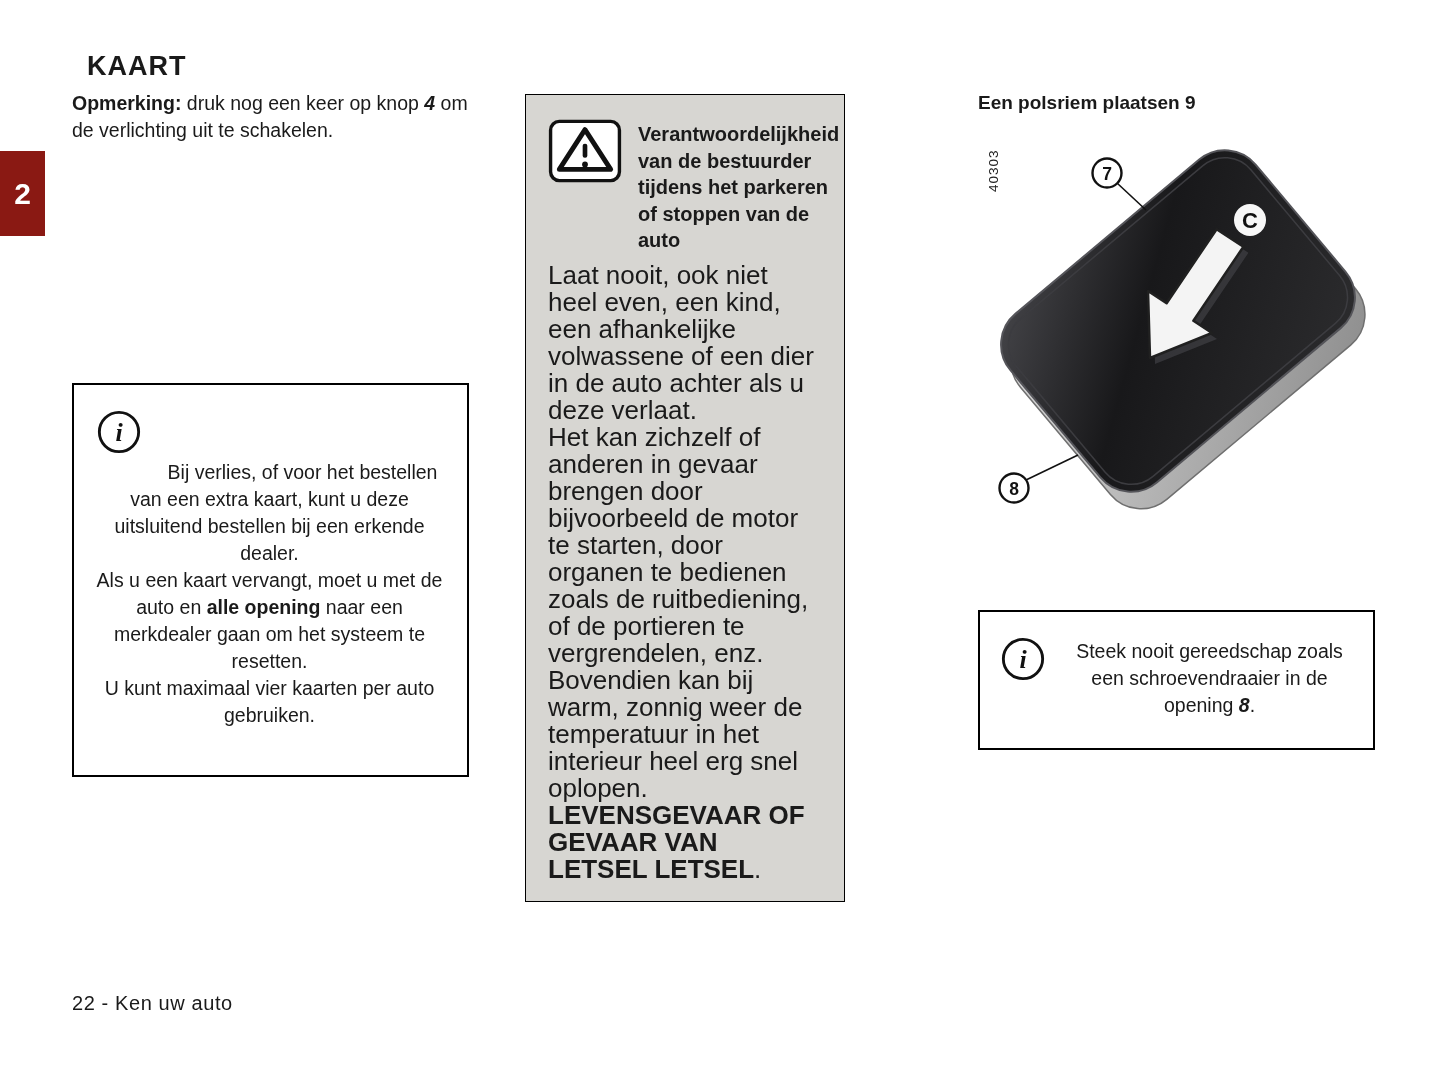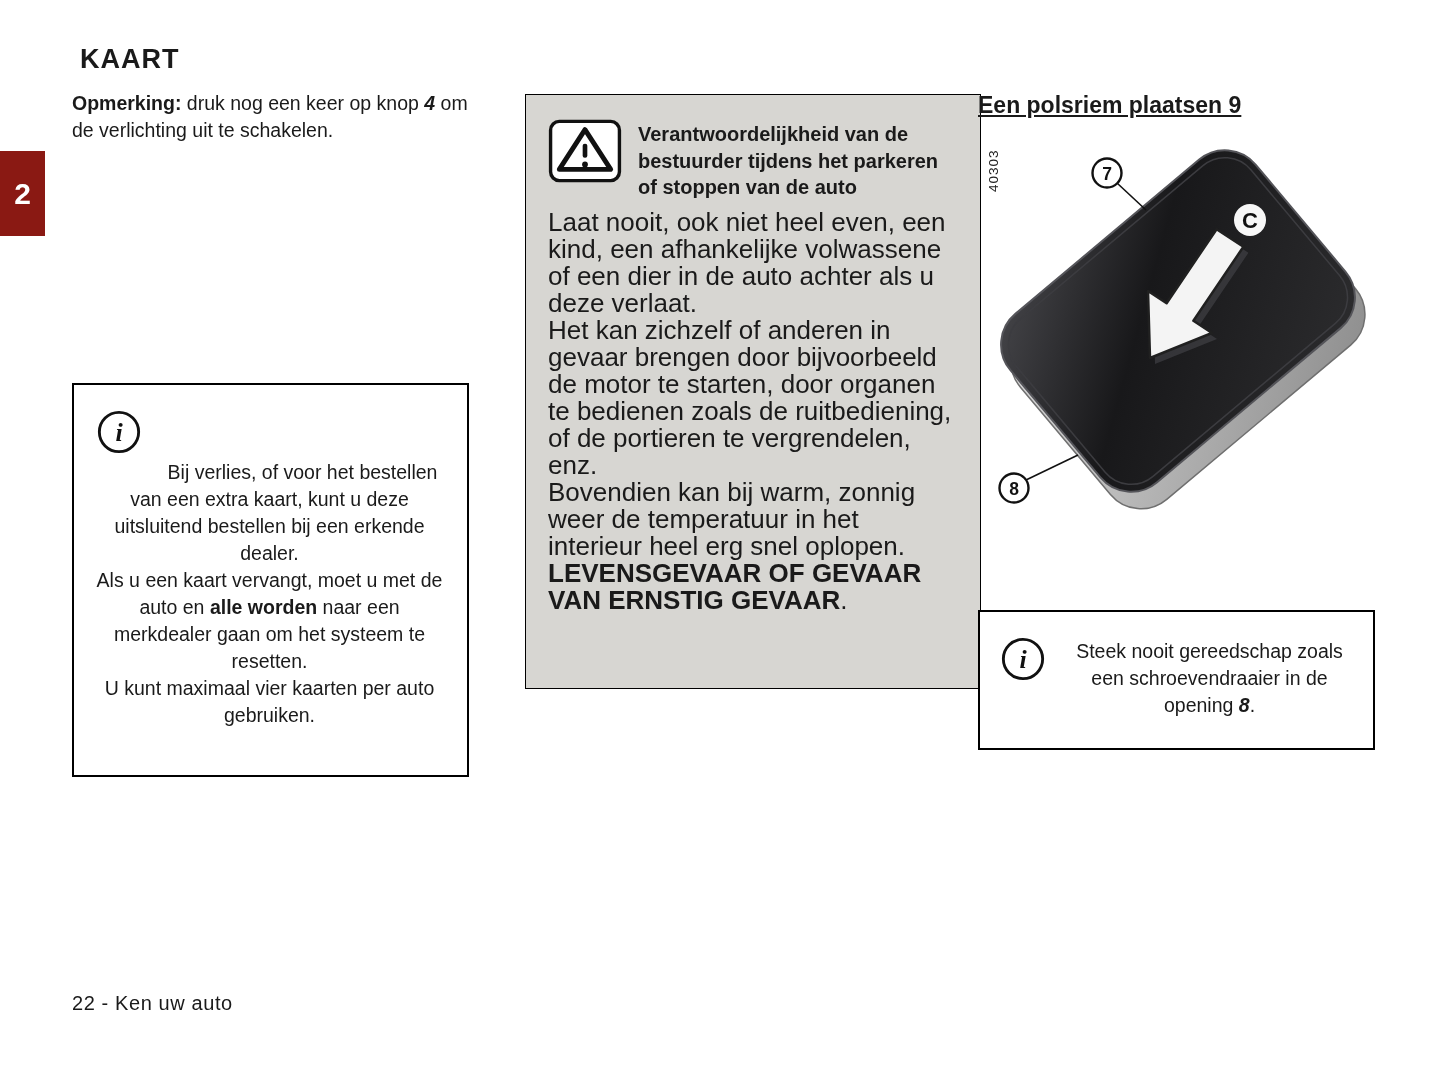--- a/index.html
+++ b/index.html
@@ -1,50 +1,50 @@
 <!DOCTYPE html>
 <html style="--section-tab-bg: #8a1913; --warning-box-bg: #d7d6d2;"><head>
 <meta charset="utf-8">
 <style>
   html,body{margin:0;padding:0;background:#ffffff;}
   .page{
     position:relative;width:1445px;height:1070px;background:#fff;
     font-family:"Liberation Sans","DejaVu Sans",sans-serif;color:#1a1a1a;
     overflow:hidden;
   }
-  .page-title{position:absolute;left:72px;top:36px;margin:8px;font-size:27px;font-weight:bold;letter-spacing:1px;}
+  .page-title{position:absolute;left:72px;top:36px;margin:15px;font-size:27px;font-weight:bold;letter-spacing:1px;}
   .section-tab{
     position:absolute;left:0;top:151px;width:45px;height:85px;
     background:var(--section-tab-bg,#8a1913);color:#fff;
     display:flex;align-items:center;justify-content:center;
     font-size:30px;font-weight:bold;
   }
   .left-col{position:absolute;left:72px;top:90px;width:400px;}
   p.body{margin:0 0 10px 0;font-size:19.5px;line-height:27px;}
   .pre{white-space:pre-wrap;}
 
   .note-box{position:absolute;border:2px solid #000;background:#fff;box-sizing:border-box;}
   #note1{left:72px;top:383px;width:397px;min-height:394px;padding:24px 24px 20px 22px;}
   .note-head{display:flex;gap:16px;align-items:flex-start;margin-bottom:4px;}
   .icon-wrap{flex:0 0 auto;}
   .info-icon{width:46px;height:46px;display:block;}
   .note-title{font-weight:bold;font-size:20px;line-height:27px;padding-top:2px;}
   .note-body{font-size:19.5px;line-height:27px;text-indent:66px;text-align:center;}
 
   .warning-box{
-    position:absolute;left:525px;top:94px;width:456px;min-height:595px;
+    position:absolute;left:525px;top:94px;width:320px;min-height:595px;
     background:var(--warning-box-bg,#d7d6d2);border:1.5px solid #000;
     box-sizing:border-box;padding:24px 22px 18px 22px;
   }
   .warn-head{display:flex;gap:16px;align-items:flex-start;margin-bottom:8px;}
   .warning-icon{width:74px;height:64px;display:block;}
   .warn-title{font-weight:bold;font-size:20px;line-height:26.5px;padding-top:2px;}
   .warn-body{font-size:26px;line-height:27px;}
 
-  .right-heading{position:absolute;left:978px;top:92px;margin:0;font-size:23px;font-weight:bold;text-decoration:underline;}
+  .right-heading{position:absolute;left:978px;top:92px;margin:0;font-size:19px;font-weight:bold;}
   .figure{position:absolute;left:978px;top:126px;width:400px;height:410px;}
   .figure svg{display:block;width:100%;height:100%;}
   .caption{position:absolute;left:978px;top:542px;width:400px;margin:0;font-size:19.5px;line-height:27px;}
   #note2{left:978px;top:610px;width:397px;height:140px;padding:24px 18px 20px 20px;display:flex;gap:18px;align-items:flex-start;}
   #note2 .note-body{text-indent:0;padding-top:2px;}
 
   .footer{position:absolute;left:72px;top:992px;font-size:20px;letter-spacing:0.6px;}
 </style>
 </head>
 <body>
@@ -61,40 +61,40 @@
   <div class="note-box" id="note1">
     <div class="note-head">
       <span class="icon-wrap">
         <svg class="info-icon" viewBox="0 0 48 48">
           <circle cx="24" cy="24" r="20.5" fill="none" stroke="#111" stroke-width="3"></circle>
           <text x="24" y="33" text-anchor="middle" font-family="Liberation Serif, serif" font-style="italic" font-weight="bold" font-size="27" fill="#111">i</text>
         </svg>
       </span>
     </div>
     <div class="note-body pre"><span>Bij verlies, of voor het bestellen van een extra kaart, kunt u deze uitsluitend bestellen bij een erkende dealer.
-Als u een kaart vervangt, moet u met de auto en </span><span style="font-weight: bold;">alle worden</span><span> naar een merkdealer gaan om het systeem te resetten.
+Als u een kaart vervangt, moet u met de auto en </span><span style="font-weight: bold;">alle opening</span><span> naar een merkdealer gaan om het systeem te resetten.
 U kunt maximaal vier kaarten per auto gebruiken.</span></div>
   </div>
 
   <div class="warning-box">
     <div class="warn-head">
       <span class="icon-wrap">
         <svg class="warning-icon" viewBox="0 0 76 66">
           <rect x="2.5" y="2.5" width="71" height="61" rx="9" fill="#ffffff" stroke="#111" stroke-width="3.5"></rect>
           <path d="M38 11 L64.5 52 L11.5 52 Z" fill="none" stroke="#111" stroke-width="5" stroke-linejoin="round"></path>
           <rect x="35.6" y="25.5" width="4.8" height="14.5" rx="2.2" fill="#111"></rect>
           <circle cx="38" cy="46.8" r="3" fill="#111"></circle>
         </svg>
       </span>
       <span class="warn-title">Verantwoordelijkheid van de bestuurder tijdens het parkeren of stoppen van de auto</span>
     </div>
     <div class="warn-body pre"><span>Laat nooit, ook niet heel even, een kind, een afhankelijke volwassene of een dier in de auto achter als u deze verlaat.
 Het kan zichzelf of anderen in gevaar brengen door bijvoorbeeld de motor te starten, door organen te bedienen zoals de ruitbediening, of de portieren te vergrendelen, enz.
 Bovendien kan bij warm, zonnig weer de temperatuur in het interieur heel erg snel oplopen.
-</span><span style="font-weight: bold;">LEVENSGEVAAR OF GEVAAR VAN ERNSTIG GEVAAR</span><span>.</span></div>
+</span><span style="font-weight: bold;">LEVENSGEVAAR OF GEVAAR VAN LETSEL LETSEL</span><span>.</span></div>
   </div>
 
   <h2 class="right-heading">Een polsriem plaatsen 9</h2>
 
   <div class="figure">
     <svg viewBox="0 0 400 410">
       <defs>
         <linearGradient id="cardGrad" x1="0" y1="0" x2="1" y2="1">
           <stop offset="0" stop-color="#46464a"></stop>
           <stop offset="0.4" stop-color="#18181a"></stop>

